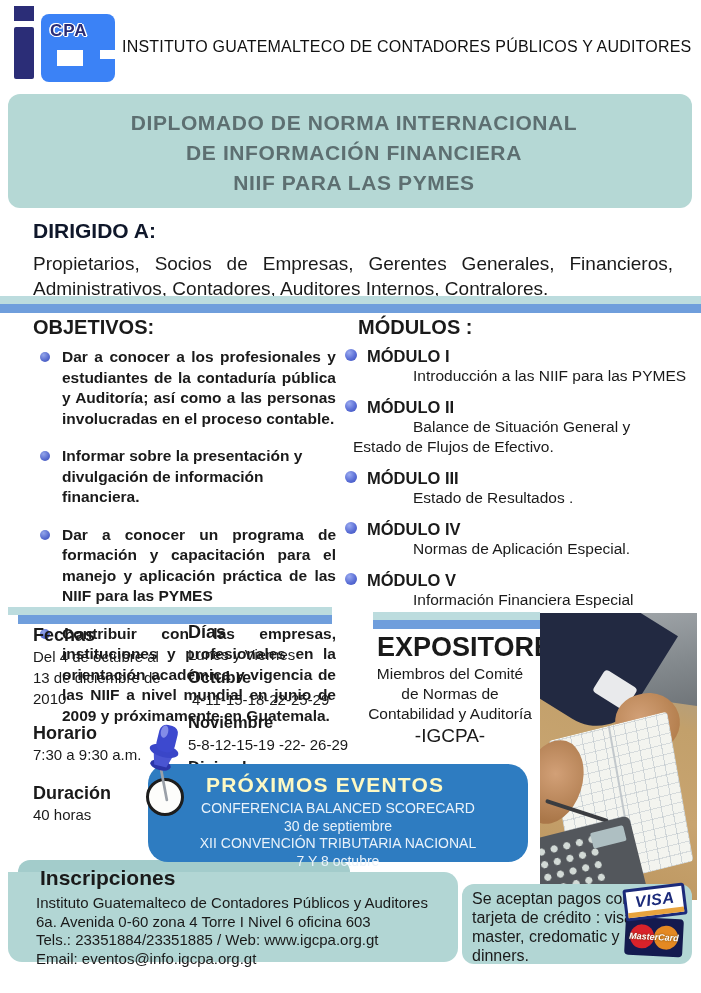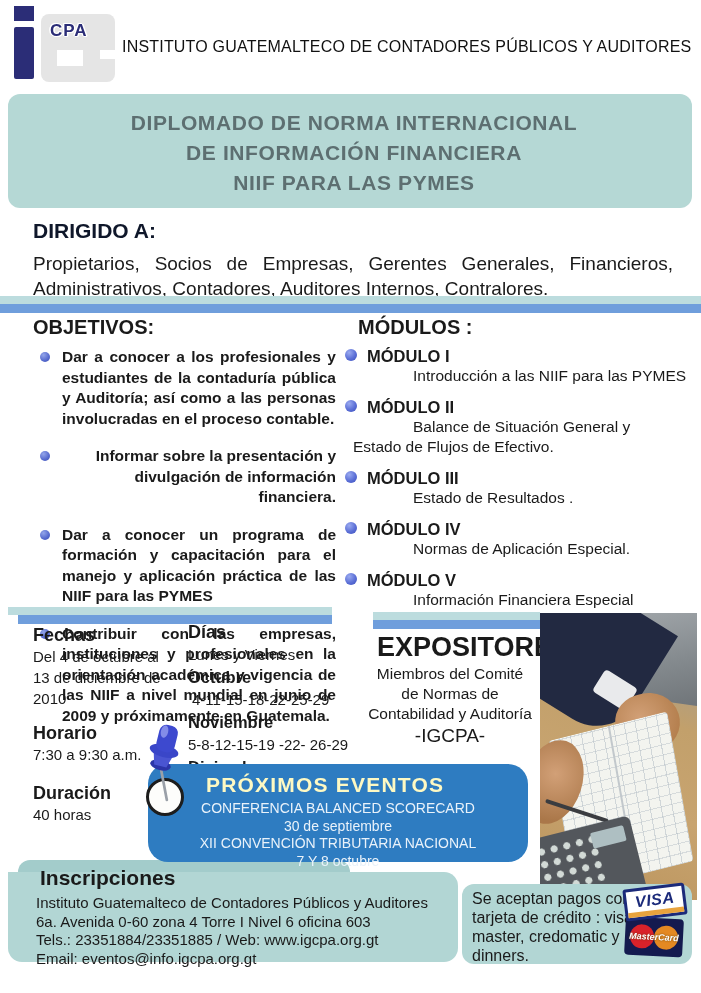--- a/index.html
+++ b/index.html
@@ -4,21 +4,21 @@
 <style>
   * { margin:0; padding:0; box-sizing:border-box; }
   html,body { background:#fff; }
   body { font-family:"Liberation Sans", sans-serif; color:#1a1a1a; }
   .page { position:relative; width:701px; height:993px; background:#fff; overflow:hidden; margin:0 auto; }
 
   
   .logo { position:absolute; left:14px; top:4px; width:106px; height:80px; }
   .logo-dot { position:absolute; left:0; top:2px; width:20px; height:15px; background:#2b2d77; }
   .logo-ibar { position:absolute; left:0; top:23px; width:20px; height:52px; background:#2b2d77; border-radius:2px; }
-  .logo-g { position:absolute; left:27px; top:10px; width:74px; height:68px; background:#e5e5e5; border-radius:8px; }
+  .logo-g { position:absolute; left:27px; top:10px; width:74px; height:68px; background:#3b82f6; border-radius:8px; }
   .g-hole { position:absolute; left:16px; top:36px; width:26px; height:16px; background:#fff; }
   .g-open { position:absolute; right:0; top:36px; width:15px; height:9px; background:#fff; }
   .g-cpa { position:absolute; left:9px; top:7px; font-weight:bold; font-size:17px; letter-spacing:1px; color:#2b2d77;
            text-shadow:-1.4px 0 #fff, 1.4px 0 #fff, 0 -1.4px #fff, 0 1.4px #fff, 1px 1px #fff, -1px -1px #fff; }
   .institute { position:absolute; left:122px; top:38px; width:570px; font-size:16px; color:#111; letter-spacing:0.2px; }
 
   
   .title-panel { position:absolute; left:8px; top:94px; width:684px; height:114px; background:#b5d8d5; border-radius:12px; padding-top:14px; text-align:center; }
   .title-panel div { font-weight:bold; font-size:21px; letter-spacing:0.6px; line-height:30px; color:#5d6f71;padding-left:8px; }
 
@@ -27,21 +27,21 @@
   .dirigido-p { position:absolute; left:33px; top:251px; width:640px; font-size:19px; line-height:25px; text-align:justify; }
 
   .bar { position:absolute; }
   .bar-teal { background:#bcdcde; }
   .bar-blue { background:#6f9edc; }
 
   
   .objetivos-h { position:absolute; left:33px; top:316px; font-weight:bold; font-size:20px; }
   .obj-list { position:absolute; left:38px; top:347px; width:298px; list-style:none;font-weight:bold; }
   .obj-list li { position:relative; padding-left:24px; font-size:15.5px; line-height:20.5px; text-align:justify; margin-bottom:17px; }
-  .obj-list li.no-just { text-align:right; }
+  .obj-list li.no-just { text-align:left; }
   .obj-dot { position:absolute; left:2px; top:5px; width:10px; height:10px; border-radius:50%;
              background:radial-gradient(circle at 35% 30%, #93a5ea 0%, #5569cd 60%, #3d50b4 100%); }
 
   
   .modulos-h { position:absolute; left:358px; top:316px; font-weight:bold; font-size:20px; }
   .mod-list { position:absolute; left:345px; top:346px; width:354px; }
   .mod-item { position:relative; margin-bottom:11px; }
   .mod-bullet { position:absolute; left:0; top:3px; width:12px; height:12px; border-radius:50%;
                 background:radial-gradient(circle at 35% 30%, #9aaaf0 0%, #5b6fd6 55%, #3a4dbc 100%); }
   .mod-title { padding-left:22px; font-weight:bold; font-size:16.5px; line-height:20px; }

